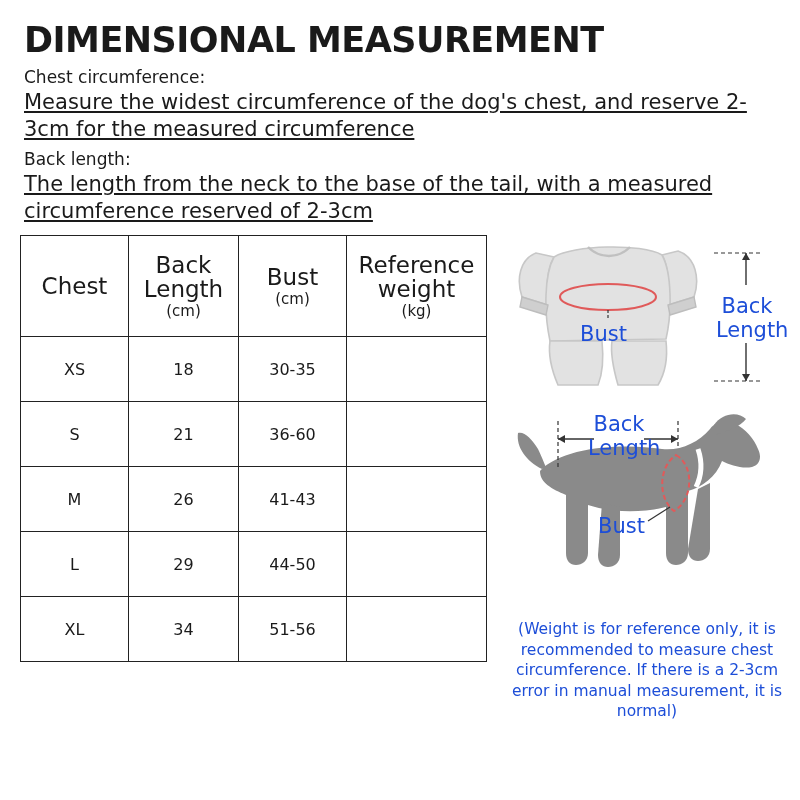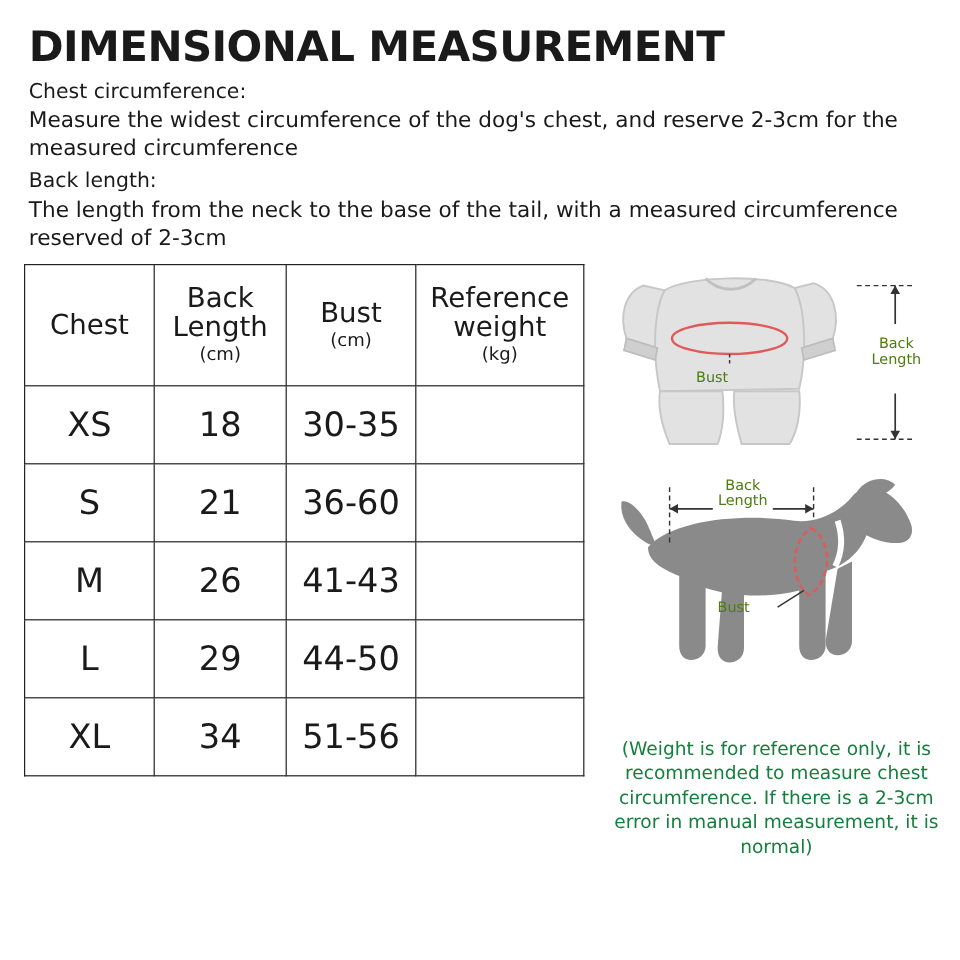--- a/index.html
+++ b/index.html
@@ -30,24 +30,25 @@
     white-space: nowrap;
   }
   .section-head {
     font-size: 17px;
     line-height: 1.2;
     margin: 4px 0 2px 4px;
     font-weight: normal;
   }
   .section-head .colon { font-weight: normal; }
   .section-body {
-    font-size: 18px;
+    font-size: 21px;
     line-height: 1.28;
     margin: 0 0 6px 4px;
     max-width: 760px;
+    text-decoration: underline;
   }
 
   
   .lower {
     position: relative;
     display: flex;
     flex-direction: row;
     margin-top: 10px;
   }
 
@@ -75,21 +76,21 @@
     line-height: 1.05;
     padding: 2px 2px;
   }
   table.size-table thead th .unit {
     display: block;
     font-size: 15px;
     margin-top: 3px;
   }
   table.size-table tbody td {
     height: 62px;
-    font-size: 28px;
+    font-size: 16px;
   }
   col.c-size { width: 108px; }
   col.c-back { width: 110px; }
   col.c-bust { width: 108px; }
   col.c-weight { width: 140px; }
 
   
   .illus {
     flex: 1 1 auto;
     position: relative;
@@ -102,32 +103,32 @@
     width: 290px;
   }
   .illus-bottom {
     position: relative;
     height: 210px;
     width: 290px;
     margin-top: 8px;
   }
   .lbl {
     position: absolute;
-    font-size: 12px;
+    font-size: 21px;
     line-height: 1.12;
     text-align: center;
-    color: #4d7c0f;
+    color: #1d4ed8;
     white-space: nowrap;
   }
   .note {
-    margin-top: 16px;
+    margin-top: 6px;
     font-size: 15.5px;
     line-height: 1.33;
     text-align: center;
-    color: #15803d;
+    color: #1d4ed8;
     width: 290px;
   }
   svg { display: block; }
 </style>
 </head>
 <body>
 
 <div class="page">
 
   <div class="title">DIMENSIONAL MEASUREMENT</div>

